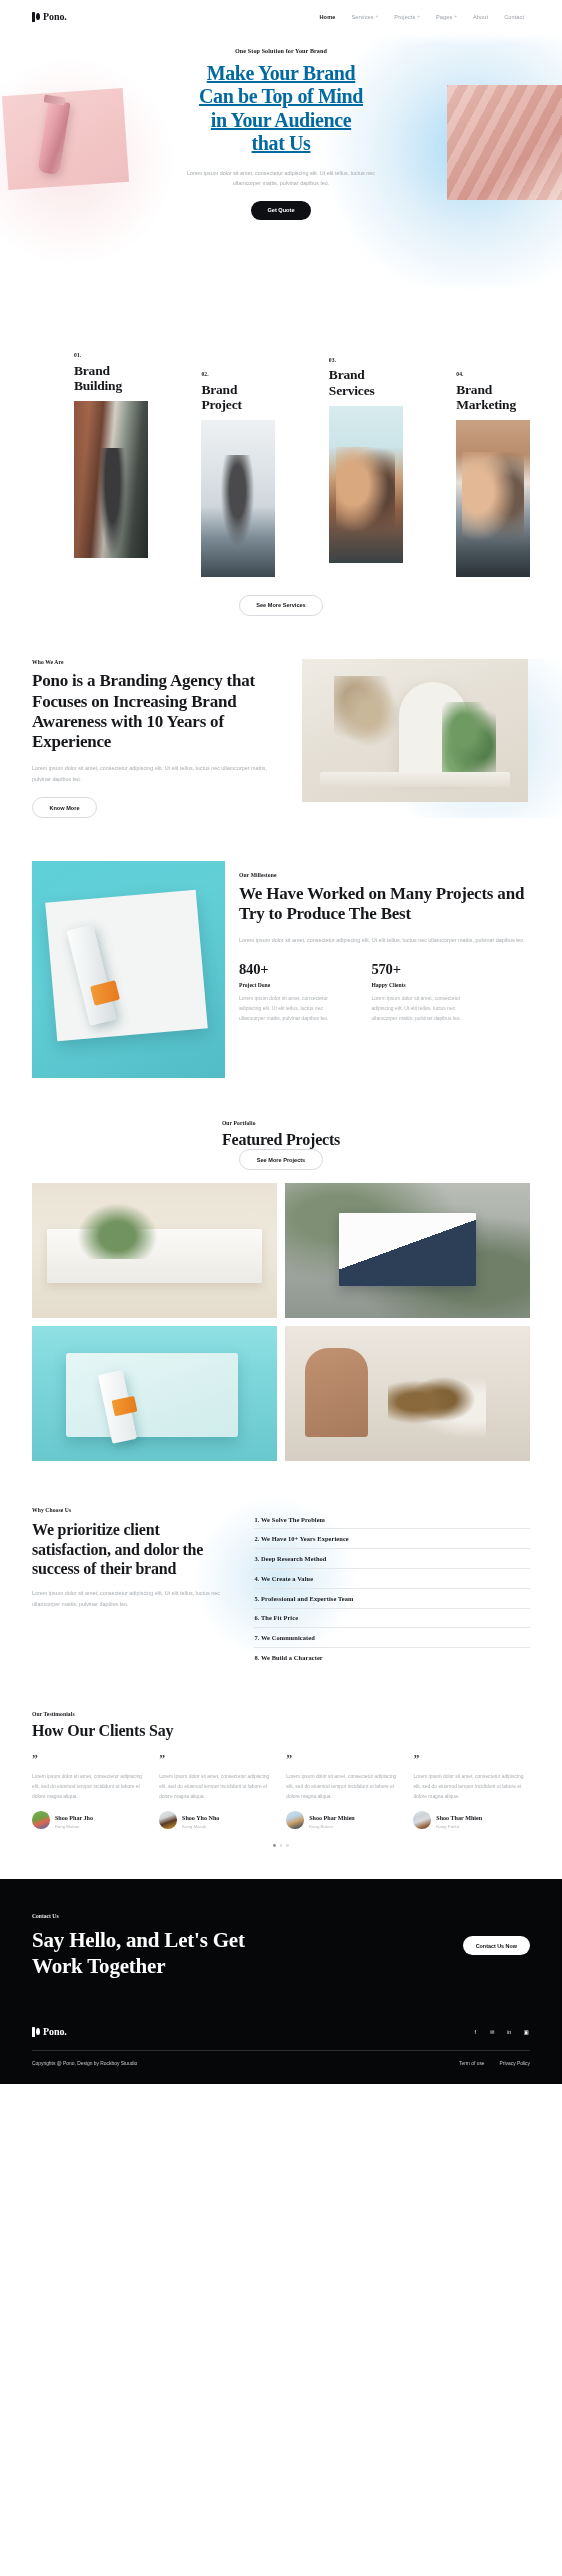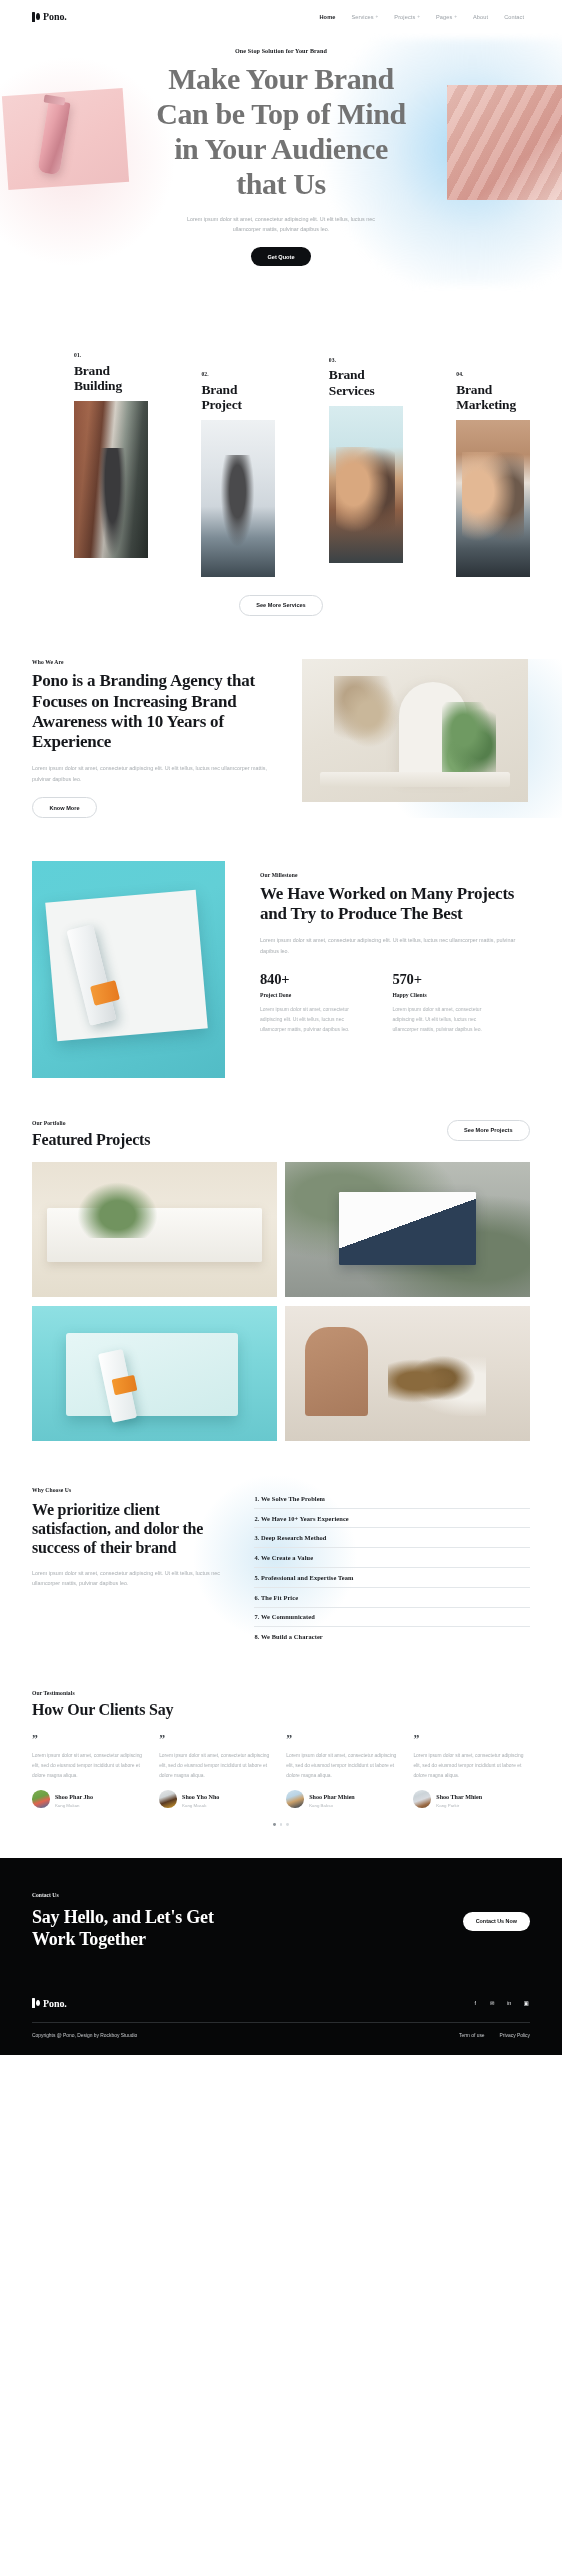--- a/index.html
+++ b/index.html
@@ -80,25 +80,26 @@
   .eyebrow {
     font-family: "Liberation Serif", serif;
     font-weight: 700;
     font-size: 6.1px;
     color: #14161a;
     letter-spacing: 0.1px;
   }
   .hero-title {
     font-family: "Liberation Serif", serif;
     font-weight: 700;
-    font-size: 30px;
+    font-size: 20px;
     line-height: 1.16;
     letter-spacing: -0.4px;
-    color: #737373;
+    color: #0369a1;
     margin-top: 8.2px;
+    text-decoration: underline;
   }
   .hero-sub {
     font-size: 5.4px;
     line-height: 1.85;
     color: #a4a9ad;
     width: 193px;
     margin: 13px auto 0;
   }
   .btn {
     display: inline-flex;
@@ -305,21 +306,21 @@
     background: linear-gradient(180deg,#f2efe9,#e2ddd2);
     border-radius: 2.3px;
   }
   .about-cta { margin-top: 13px; }
 
   
   .milestone {
     margin-top: 43px;
     padding: 0 32px;
     display: flex;
-    gap: 35px;
+    gap: 14px;
     align-items: flex-start;
   }
   .ms-left {
     width: 193px; height: 217px;
     position: relative;
     background: linear-gradient(150deg,#5fd0d8 0%, #62cfd6 40%, #52bcc6 100%);
     overflow: hidden;
   }
   .ms-left .paper {
     position: absolute;
@@ -365,21 +366,21 @@
   }
   .stat-body {
     font-size: 5px;
     line-height: 2;
     color: #acb1b5;
     margin-top: 5.3px;
   }
 
   
   .portfolio { margin-top: 42px; padding: 0 32px; }
-  .pf-head { display: flex; align-items: flex-start; }
+  .pf-head { display: flex; align-items: center; flex-direction: column; }
   .pf-head .left { flex: 1; }
   .pf-title {
     font-family: "Liberation Serif", serif;
     font-weight: 700;
     font-size: 16px;
     letter-spacing: -0.2px;
     color: #16181c;
     margin-top: 5.3px;
   }
   .pf-grid {
@@ -521,21 +522,21 @@
   .cta-left { flex: 1; }
   .cta-label {
     font-family: "Liberation Serif", serif;
     font-weight: 700;
     font-size: 5.6px;
     color: #e8eaec;
   }
   .cta-title {
     font-family: "Liberation Serif", serif;
     font-weight: 700;
-    font-size: 18px;
+    font-size: 21px;
     line-height: 1.24;
     letter-spacing: -0.2px;
     margin-top: 8.2px;
     color: #fff;
   }
   .btn-light {
     background: #fff;
     color: #101214;
     font-size: 5.4px;
     font-weight: 600;

